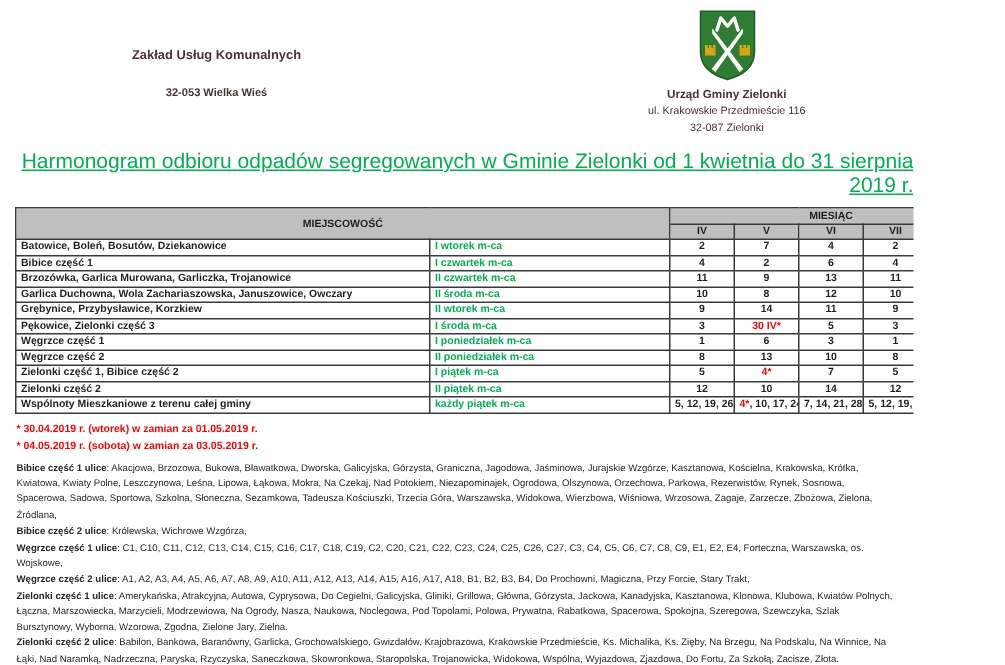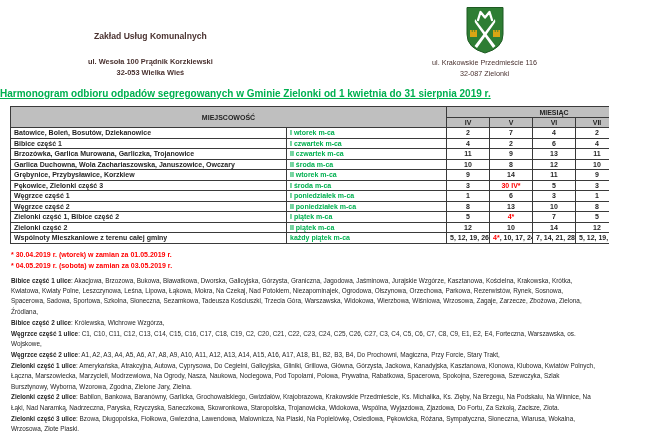--- a/index.html
+++ b/index.html
@@ -15,21 +15,21 @@
   .letterhead{display:flex;justify-content:space-between;padding:6px 72px 0 88px;}
   .lh-left{text-align:center;margin-top:24px;color:var(--lh-ink);}
   .lh-left .big{font-size:8.6px;font-weight:bold;line-height:12px;}
   .lh-left .addr{font-size:7.4px;font-weight:bold;line-height:11px;margin-top:14px;}
   .lh-right{text-align:center;color:var(--lh-ink);}
   .crest{display:block;margin:0 auto 2px auto;}
   .lh-right .big{font-size:7.8px;font-weight:bold;line-height:11px;}
   .lh-right .addr{font-size:7.2px;font-weight:normal;line-height:11px;}
 
   
-  .title{margin-top:9px;text-align:left;font-size:10px;font-weight:bold;
+  .title{margin-top:9px;text-align:right;font-size:14px;font-weight:normal;
          color:var(--green);text-decoration:underline;}
 
   
   table.sched{border-collapse:collapse;margin:7px 0 0 10px;width:651px;table-layout:fixed;}
   table.sched th,table.sched td{border:1px solid #3a3a3a;padding:0 3px;font-size:7px;overflow:hidden;white-space:nowrap;}
   th.miejsc{background:var(--hdrbg);font-weight:bold;height:21px;}
   th.miesiac{background:var(--hdrbg);font-weight:bold;height:11px;}
   th.mh{background:var(--hdrbg);font-weight:bold;height:10px;text-align:center;}
   col.c-loc{width:276px;} col.c-day{width:160px;} col.c-m{width:43px;}
   td.loc{font-weight:bold;height:10.5px;text-align:left;}
@@ -47,33 +47,33 @@
 </style>
 </head>
 <body>
 
 <div class="page">
 
   <div class="letterhead">
     <div class="lh-left">
       <div class="big">Zakład Usług Komunalnych</div>
       <div class="addr">
-        <div>ul. Wesoła 100 Prądnik Korzkiewski</div>
         <div>32-053 Wielka Wieś</div>
       </div>
     </div>
     <div class="lh-right">
       <svg class="crest" width="40" height="49" viewBox="0 0 40 49" aria-hidden="true">
         <path d="M2,1.5 h36 v27 q0,13.5 -18,18.5 q-18,-5 -18,-18.5 z" fill="#2e7d33" stroke="#1d5a22" stroke-width="1"></path>
         <polyline points="13,14 15.5,6 20,11.5 24.5,6 27,14" fill="none" stroke="#ffffff" stroke-width="2.3" stroke-linecap="round" stroke-linejoin="round"></polyline>
         <path d="M11,18 Q9,16 10,13 L13,17 L30.5,40 L28,42 Z" fill="#ffffff"></path>
         <path d="M29,18 Q31,16 30,13 L27,17 L9.5,40 L12,42 Z" fill="#ffffff"></path>
         <path d="M5,26 h7 v5 h-7 z M5,24 h1.8 v2.5 h-1.8 z M7.6,24 h1.8 v2.5 h-1.8 z M10.2,24 h1.8 v2.5 h-1.8 z" fill="#D9A514"></path>
         <path d="M28,26 h7 v5 h-7 z M28,24 h1.8 v2.5 h-1.8 z M30.6,24 h1.8 v2.5 h-1.8 z M33.2,24 h1.8 v2.5 h-1.8 z" fill="#D9A514"></path>
       </svg>
+      <div class="big">Urząd Gminy Zielonki</div>
       <div class="addr">
         <div>ul. Krakowskie Przedmieście 116</div>
         <div>32-087 Zielonki</div>
       </div>
     </div>
   </div>
 
   <div class="title">Harmonogram odbioru odpadów segregowanych w Gminie Zielonki od 1 kwietnia do 31 sierpnia 2019 r.</div>
 
   <table class="sched">

